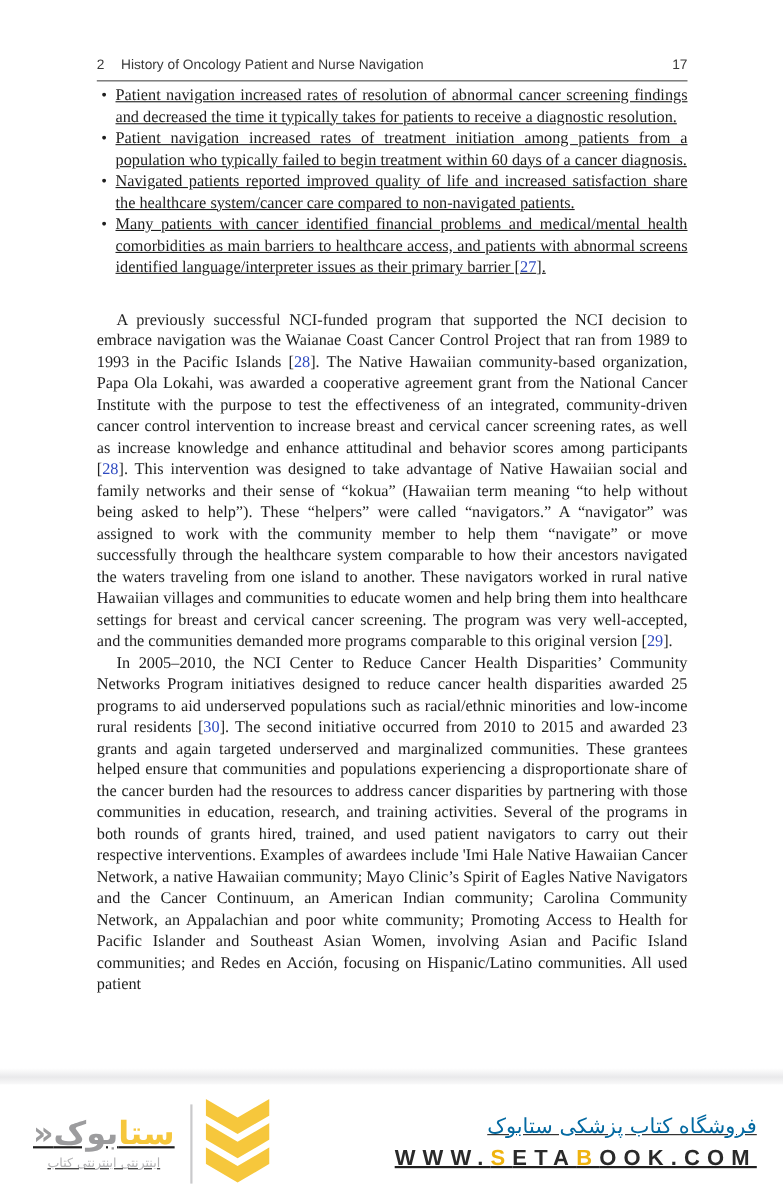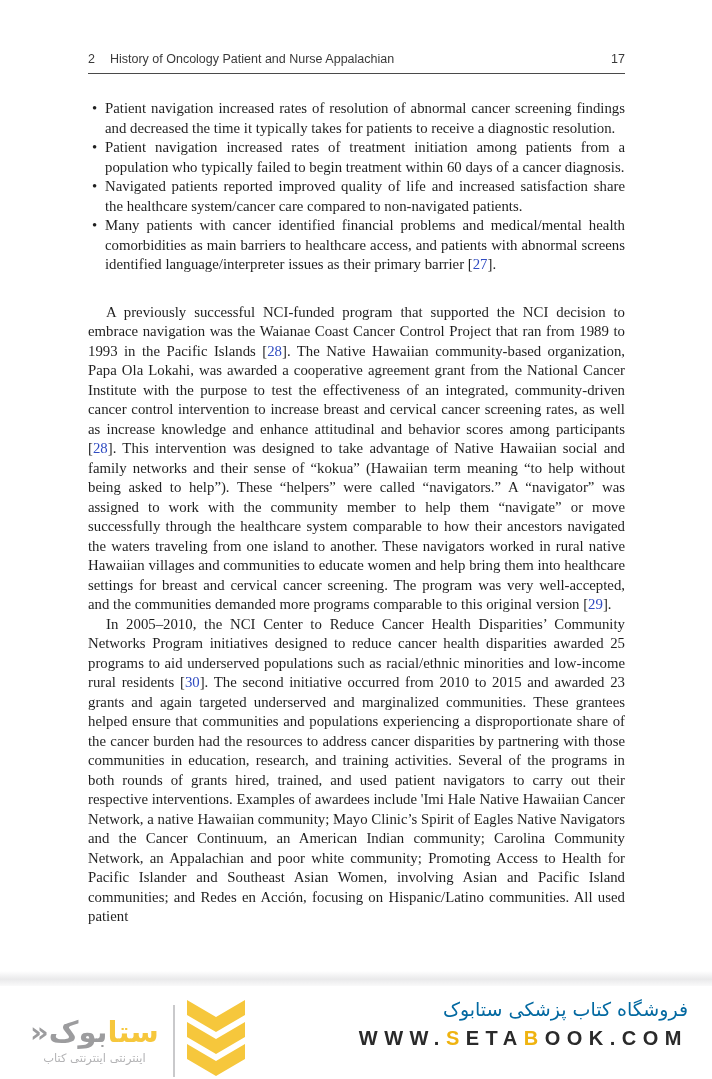--- a/index.html
+++ b/index.html
@@ -25,22 +25,23 @@
   .running-header .chap-num{margin-right:15px;}
   .running-header .spacer{flex:1;}
   
   .body-text{
     font-size:14.8px;
     line-height:19.5px;
     text-align:justify;
   }
   ul.bullets{
     list-style:none;
-    margin:25px 0 0 0;
+    margin:4px 0 0 0;
     padding:0 0 0 17px;
+    text-decoration:underline;
   }
   ul.bullets li{
     position:relative;
   }
   ul.bullets li::before{
     content:"\2022";
     position:absolute;
     left:-13px;top:0;
     font-size:14.8px;
   }
@@ -51,24 +52,25 @@
   .paras p:first-child{margin-top:28px;}
   .cite{color:var(--cite-color,#2f4bc1);}
   
   .page-shadow{
     position:absolute;left:0;right:0;bottom:93px;height:15px;
     background:linear-gradient(to bottom, rgba(120,120,130,0) 0%, rgba(120,120,130,0.16) 55%, rgba(120,120,130,0.04) 100%);
   }
   .footer{
     position:absolute;left:0;right:0;bottom:0;height:93px;
     background:#ffffff;
-    display:flex;justify-content:space-between;align-items:flex-start;
+    display:flex;justify-content:space-between;align-items:center;
     padding:10px 12px 0 30px;
     box-sizing:border-box;
     overflow:hidden;
+    text-decoration:underline;
   }
   .logo-block{
     display:flex;align-items:center;
     margin-top:4px;
   }
   .wordmark-col{
     display:flex;flex-direction:column;align-items:center;
   }
   .wordmark{
     direction:rtl;
@@ -116,21 +118,21 @@
   .site-url .hl{color:var(--accent-yellow,#F0B429);}
 </style>
 </head>
 <body>
 
 <div class="page" style="--cite-color: #2f4bc1; --accent-yellow: #EFB310; --mark-yellow: #F6C73C;">
   <div class="scan-area">
 
     <div class="running-header">
       <span class="chap-num">2</span>
-      <span class="chap-title">History of Oncology Patient and Nurse Appalachian</span>
+      <span class="chap-title">History of Oncology Patient and Nurse Navigation</span>
       <span class="spacer"></span>
       <span class="page-num">17</span>
     </div>
 
     <div class="body-text">
       <ul class="bullets">
           <li>Patient navigation increased rates of resolution of abnormal cancer screening findings and decreased the time it typically takes for patients to receive a diagnostic resolution.</li>
           <li>Patient navigation increased rates of treatment initiation among patients from a population who typically failed to begin treatment within 60 days of a cancer diagnosis.</li>
           <li>Navigated patients reported improved quality of life and increased satisfaction share the healthcare system/cancer care compared to non-navigated patients.</li>
           <li>Many patients with cancer identified financial problems and medical/mental health comorbidities as main barriers to healthcare access, and patients with abnormal screens identified language/interpreter issues as their primary barrier [<span class="cite">27</span>].</li>

